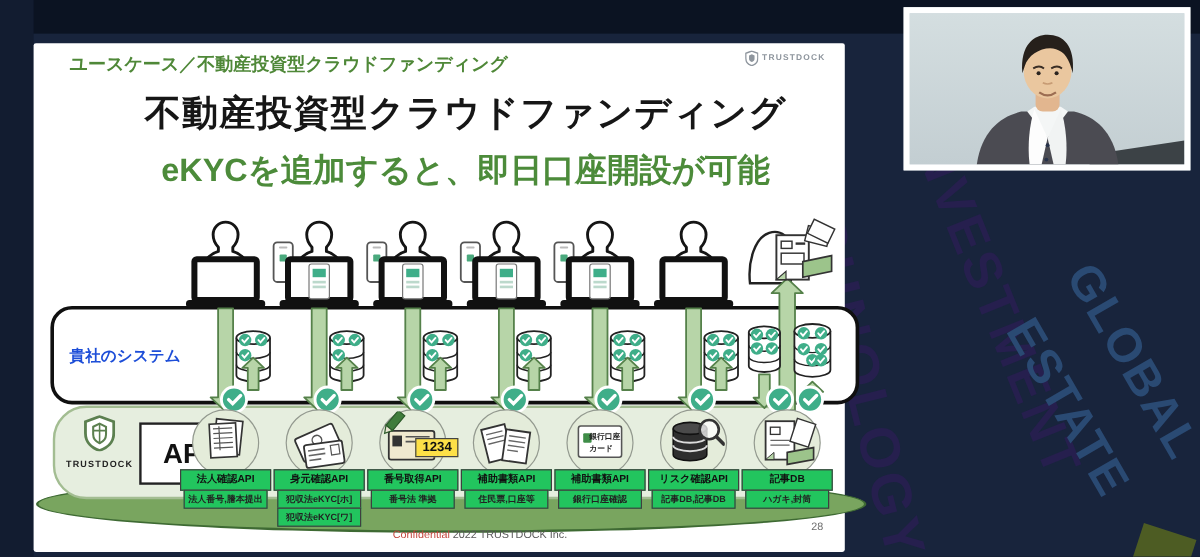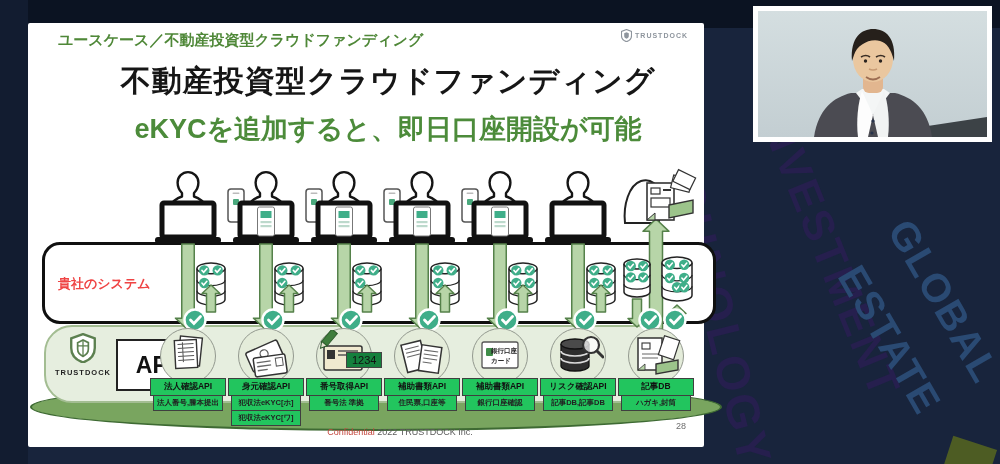--- a/index.html
+++ b/index.html
@@ -9,30 +9,30 @@
 
   
   .bgword{position:absolute;font-weight:bold;white-space:nowrap;letter-spacing:2px;
           transform-origin:0 0;user-select:none;}
   #bg-top-strip{left:0;top:0;width:1000px;height:28px;background:#0b1322;}
   #bg-left-strip{left:0;top:0;width:28px;height:464px;background:#121c30;}
   #bg-green-square{left:946px;top:442px;width:46px;height:40px;background:#57661e;
                    transform:rotate(18deg);opacity:.85;}
 
   
-  #slide{left:28px;top:23px;width:676px;height:424px;background:#ffffff;border-radius:2px;}
+  #slide{left:28px;top:36px;width:676px;height:424px;background:#ffffff;border-radius:2px;}
   #kicker{left:30px;top:8px;font-size:15px;font-weight:bold;color:#4f8838;}
   #slide-logo{right:16px;top:6px;display:flex;align-items:center;gap:3px;color:#8e959d;}
   #slide-logo span{font-size:7px;font-weight:bold;letter-spacing:1px;}
   #title{left:0;top:38px;width:720px;text-align:center;font-size:30px;font-weight:bold;color:#161616;letter-spacing:1px;}
   #subtitle{left:0;top:88px;width:720px;text-align:center;font-size:27px;font-weight:bold;color:#4c8b3a;}
 
   
   #system-box{left:14px;top:219px;width:668px;height:76px;border:3px solid #101010;border-radius:18px;background:#fff;}
-  #system-label{left:30px;top:252px;font-size:13px;font-weight:bold;color:#ef4444;text-align:right;}
+  #system-label{left:30px;top:252px;font-size:13px;font-weight:bold;color:#1d4ed8;text-align:right;}
 
   
   #columns{left:121px;top:148px;width:546px;height:164px;display:flex;}
   .col{width:78px;height:164px;position:relative;}
   .col svg{overflow:visible;display:block;}
 
   
   #plat-ellipse{left:2px;top:360px;width:688px;height:44px;background:#79a55f;
                 border:2px solid #3e6a33;border-radius:50%;}
   #plat-rect{left:16px;top:302px;width:618px;height:74px;background:#e6eedf;
@@ -351,21 +351,21 @@
           <svg width="52" height="52" viewBox="0 0 52 52">
       <rect x="6" y="16" width="38" height="24" rx="2" fill="#f0e9cf" stroke="#333" stroke-width="1.5"></rect>
       <rect x="9" y="20" width="8" height="9" fill="#333"></rect>
       <path d="M20 21 h20 M20 25 h20" stroke="#555" stroke-width="1.3"></path>
       <g transform="rotate(40 16 6)">
               <rect x="10" y="2" width="7" height="16" fill="#3f7d3c" stroke="#2c5a2a"></rect>
               <path d="M10 18 l3.5 6 l3.5 -6 z" fill="#e8e4d2" stroke="#2c5a2a"></path>
             </g>
           </svg>
         </div>
-        <div style="position:absolute;left:50%;top:24px;transform:translateX(2px);background:#15803d;border:1px solid #444;font-size:11px;font-weight:normal;padding:1px 5px;color:#111;text-align:center;">1234</div>
+        <div style="position:absolute;left:50%;top:24px;transform:translateX(2px);background:#fde047;border:1px solid #444;font-size:11px;font-weight:bold;padding:1px 5px;color:#111;text-align:center;">1234</div>
         <div class="api-label">番号取得API</div>
         <div class="api-sub" style="top:67px">番号法 準拠</div>
       </div>
       <div class="api-item" style="left: 349px; top: 305px;">
         <div class="api-circle">
           <svg width="52" height="52" viewBox="0 0 52 52">
       <g transform="rotate(-14 20 26)">
               <rect x="8" y="12" width="20" height="28" fill="#fff" stroke="#333" stroke-width="1.5"></rect>
       <path d="M11 17 h14 M11 21 h14 M11 25 h14" stroke="#666" stroke-width="1.1"></path>
             </g>

